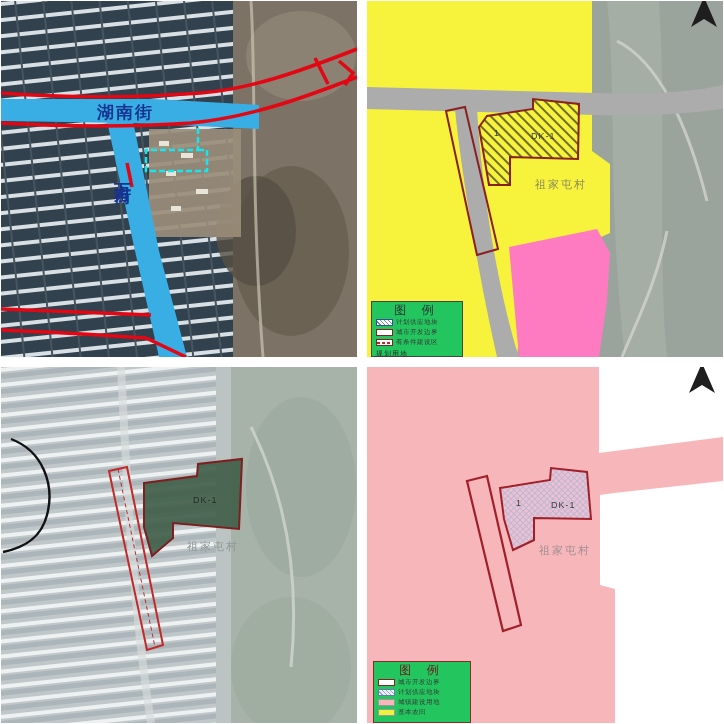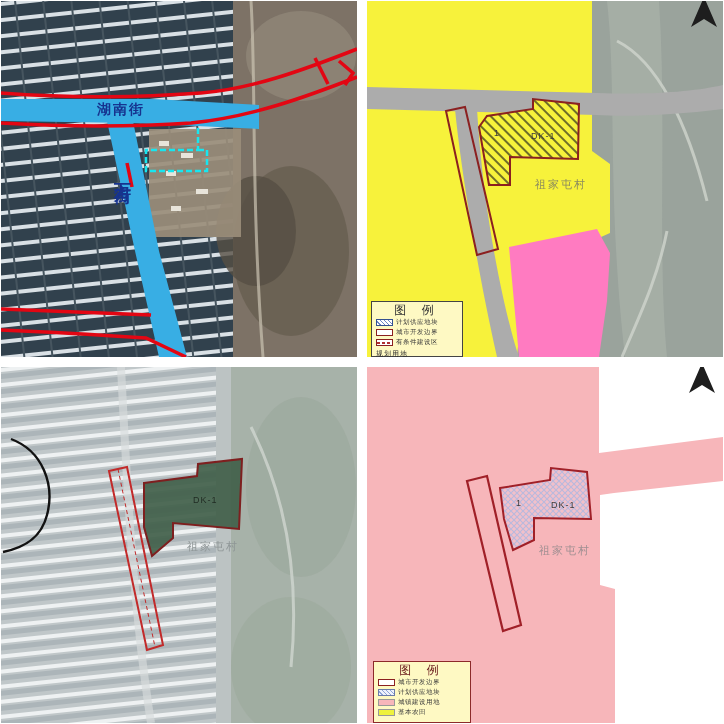--- a/index.html
+++ b/index.html
@@ -6,32 +6,32 @@
   .frame{
     width:724px;height:724px;box-sizing:border-box;position:relative;
     background:#ffffff;display:grid;
     grid-template-columns:356px 356px;grid-template-rows:356px 356px;
     gap:10px;padding:1px;
     font-family:"Liberation Sans", sans-serif;
   }
   .quad{position:relative;overflow:hidden;background:#ddd;}
   .quad svg{position:absolute;left:0;top:0;}
   .map-label{position:absolute;white-space:nowrap;pointer-events:none;}
-  .street-h{font-size:14px;font-weight:bold;color:#16338f;letter-spacing:2px;}
+  .street-h{font-size:17px;font-weight:bold;color:#16338f;letter-spacing:2px;}
   .street-v{font-size:17px;font-weight:bold;color:#16338f;writing-mode:vertical-rl;text-orientation:upright;letter-spacing:2px;}
   .parcel-no{font-size:9px;color:#3c3c3c;}
   .parcel-code{font-size:9px;color:#3c3c3c;letter-spacing:1px;padding-left:8px;}
   .village{font-size:11px;letter-spacing:2px;}
   .village-yellow{color:#8b8b5e;}
   .village-pink{color:#a08f92;}
   .village-sat{color:#8f9697;}
   .parcel-code-green{color:#1f2a22;}
   
   .legend{
-    position:absolute;background:#fef9c3;box-sizing:border-box;z-index:5;
+    position:absolute;background:#22c55e;box-sizing:border-box;z-index:5;
   }
   .legend-tr{left:4px;bottom:0;width:92px;height:56px;border:1.5px solid #444;padding:2px 4px;}
   .legend-br{left:6px;bottom:0;width:98px;height:62px;border:1.5px solid #8c2a2a;padding:2px 4px;}
   .legend-title{font-size:12px;letter-spacing:6px;color:#333;text-align:center;line-height:13px;}
   .legend-br .legend-title{color:#6e2020;}
   .legend-row{display:flex;align-items:center;gap:3px;height:9px;margin-top:1px;}
   .legend-row .lab{font-size:6.5px;color:#3a3a3a;letter-spacing:.5px;}
   .sw{width:17px;height:7px;box-sizing:border-box;flex:none;}
   .sw-hatch-blue{border:1px solid #35508f;background:repeating-linear-gradient(45deg,#ffffff 0 2px,#6d86c4 2px 3px);}
   .sw-red-outline{border:1.4px solid #8b2020;background:#ffffff;}

